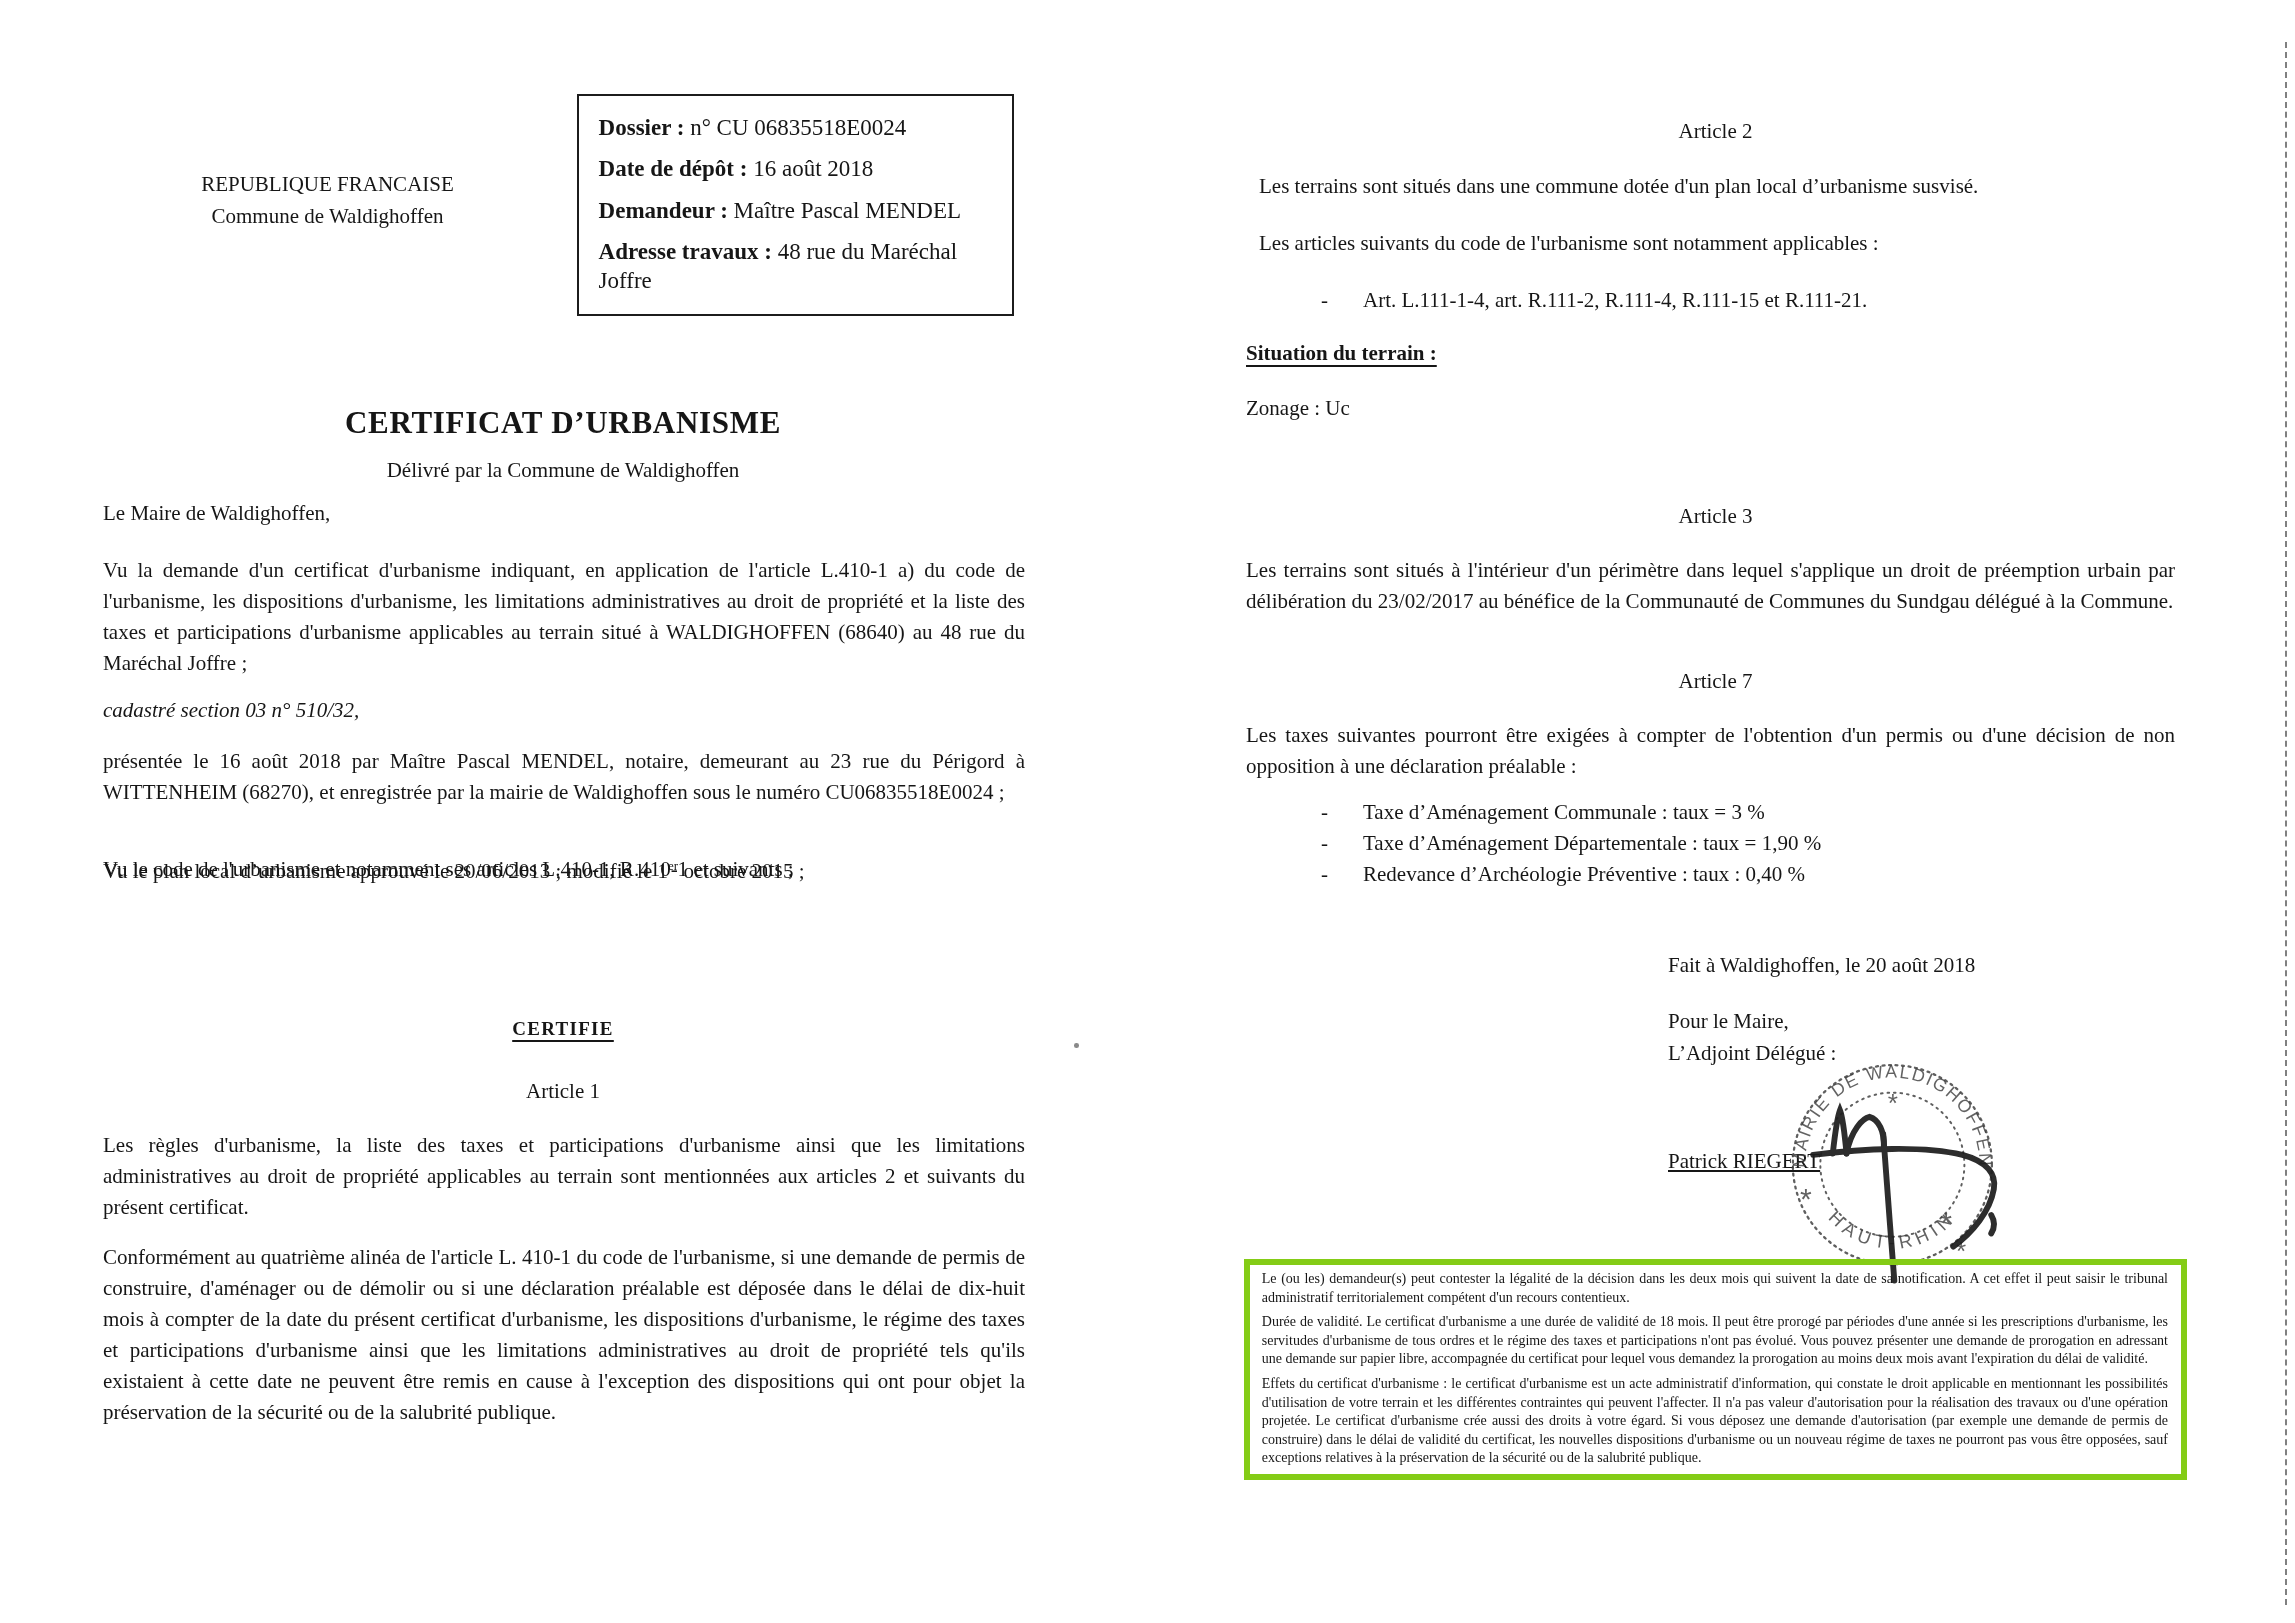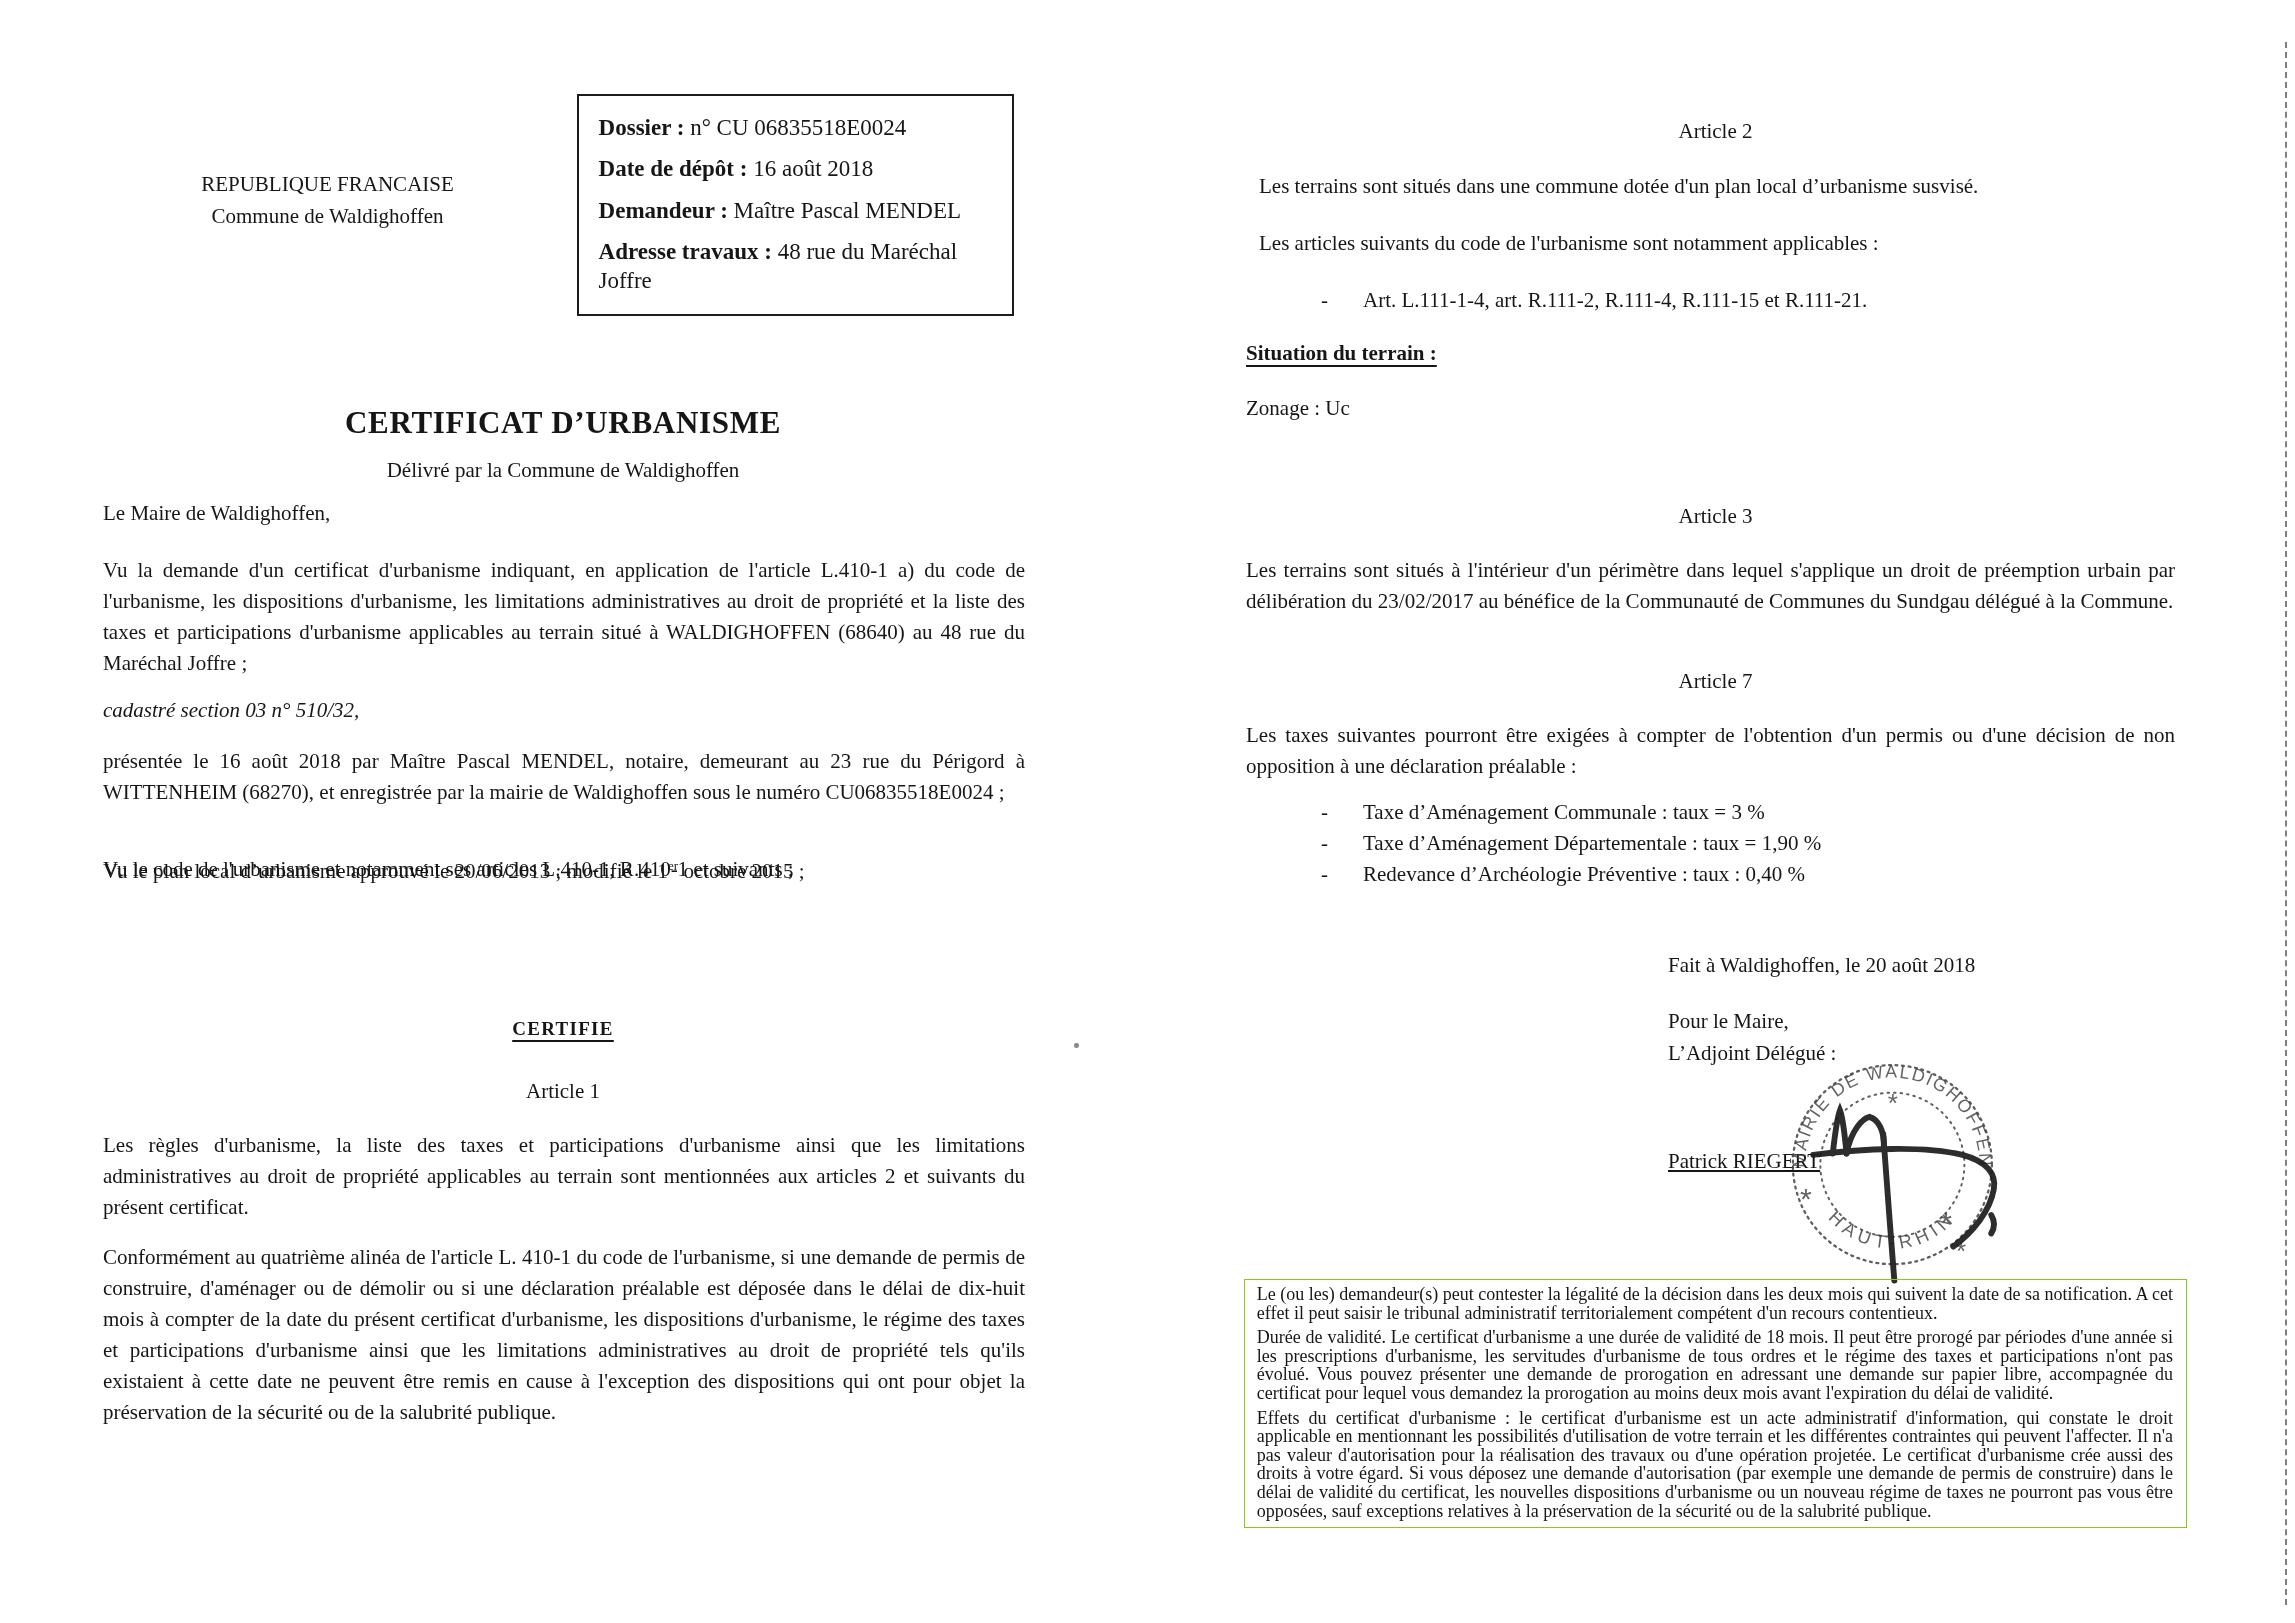--- a/index.html
+++ b/index.html
@@ -16,22 +16,22 @@
   .certifie { font-size:19px; font-weight:bold; letter-spacing:1.3px; }
   .dossier-box {
     box-sizing:border-box; border:2.6px solid #1c1c1c; padding:17px 18.3px 6.5px 19.6px;
     font-size:23px; line-height:29px;
   }
   .dossier-box p { margin:0 0 12.4px 0; }
   .lbl { font-weight:bold; }
   .dash-row { display:flex; }
   .dash-row .dash { width:42px; flex:0 0 auto; }
   .notice-box {
-    box-sizing:border-box; border:1px solid #84cc16; padding:5.2px 13px 6.5px 11.8px;
-    font-size:18px; line-height:18.6px; text-align:justify;margin-top:20px;
+    box-sizing:border-box; border:6px solid #84cc16; padding:5.2px 13px 6.5px 11.8px;
+    font-size:14px; line-height:18.6px; text-align:justify;
   }
   .notice-box p { margin:0 0 5.9px 0; }
   .notice-box p:last-child { margin-bottom:0; }
   sup.er { vertical-align:super; font-size:0.62em; line-height:0; }
   .scan-line { position:absolute; left:2285px; top:42px; height:1563px; width:0;
                border-left:2px dashed rgba(60,60,60,.65); }
   .artifact-dot { position:absolute; left:1074px; top:1043px; width:4.6px; height:4.6px;
                   background:#8a8a8a; border-radius:50%; }
   .stamp-svg { position:absolute; left:1766px; top:1037px; width:275px; height:275px; }
   .stamp-svg text { font-family:"Liberation Sans", sans-serif; }

